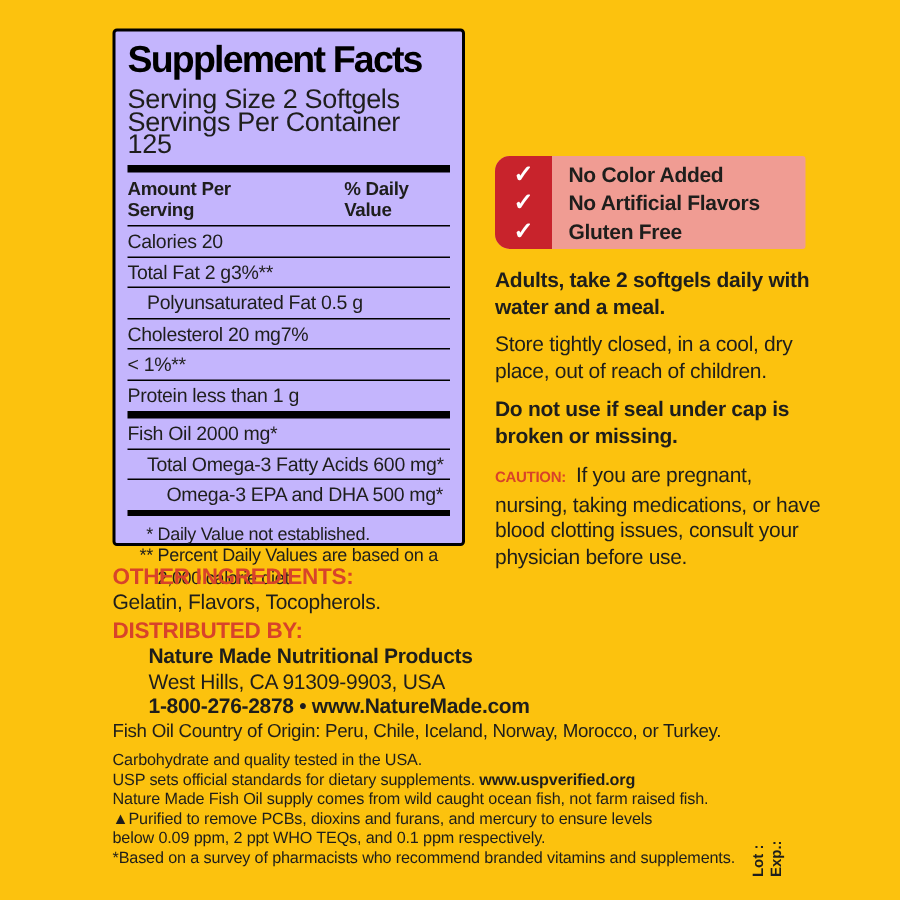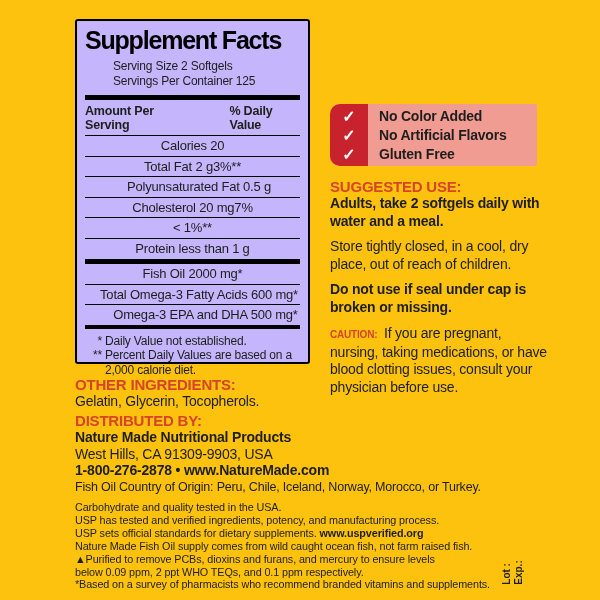--- a/index.html
+++ b/index.html
@@ -14,30 +14,30 @@
   
   .panel {
     position:absolute; left:75px; top:19px; width:235px; height:345px;
     background:#c4b5fd; border:2px solid #000; border-radius:3px;
     padding:5px 8px 6px 8px; box-sizing:border-box;
   }
   .panel-title {
     font-size:25px; font-weight:bold; letter-spacing:-1.2px;
     line-height:29px; white-space:nowrap; color:#000;
   }
-  .serving-lines { margin-top:4px; font-size:12px; line-height:15px; letter-spacing:-0.2px;margin-left:28px; }
+  .serving-lines { margin-top:4px; font-size:18px; line-height:15px; letter-spacing:-0.2px; }
   .bar-thick { height:5px; background:#000; margin-top:6px; }
   .bar-med { height:4px; background:#000; }
   .hdr-row {
     display:flex; justify-content:space-between; align-items:center;
     font-weight:bold; font-size:12.5px; padding:4px 0 3px 0;
     border-bottom:1px solid #000; letter-spacing:-0.2px;gap:39px;
   }
   .row {
-    display:flex; justify-content:center;
+    display:flex; justify-content:flex-start;
     font-size:13px; line-height:14px; padding:3px 0 2.5px 0;
     letter-spacing:-0.2px;
   }
   .row.bb { border-bottom:1px solid #000; }
   .ind1 { padding-left:13px; }
   .ind2 { padding-left:26px; }
   .footnotes { margin-top:5px; font-size:12px; line-height:14.5px; letter-spacing:-0.2px; }
   .foot { display:flex; }
   .foot .mark { width:17px; flex:none; text-align:right; padding-right:3px; }
   .foot .ftxt { flex:1; }
@@ -63,21 +63,21 @@
   .p-bold { font-weight:bold; font-size:14px; line-height:17.5px; }
   .p-reg  { font-size:14px; line-height:17.5px; }
   .mt8 { margin-top:8px; }
   .caution-par { margin-top:9px; font-size:14px; line-height:17.5px; }
   .caution-par .red-heading { font-size:10px; margin-right:3px; }
 
   
   .other-block { position:absolute; left:75px; top:376px; width:260px; letter-spacing:-0.2px; }
   .other-block .body-line { font-size:14px; line-height:17px; }
   .dist-block { position:absolute; left:75px; top:412px; width:280px; letter-spacing:-0.2px; }
-  .dist-block .body-line { font-size:14px; line-height:16.5px; }
+  .dist-block .body-line { font-size:14px; line-height:16.5px;margin-left:24px; }
   .bold { font-weight:bold; }
 
   .origin-line { position:absolute; left:75px; top:480px; width:480px; font-size:12.5px; letter-spacing:-0.2px; }
 
   .fine-print { position:absolute; left:75px; top:501px; width:460px; font-size:10.8px; line-height:12.9px; letter-spacing:-0.1px; }
 
   
   .lotexp { position:absolute; left:487px; top:547px; width:50px; height:50px;
             display:flex; align-items:center; justify-content:center; }
   .lotexp-inner { transform:rotate(-90deg); font-size:10px; font-weight:bold;
@@ -158,47 +158,45 @@
     <span class="check">✓</span>
   </div>
   <div class="claims-text">
     <span>No Color Added</span>
     <span>No Artificial Flavors</span>
     <span>Gluten Free</span>
   </div>
 </div>
 
 <div class="right-col">
-  <div class="red-heading">SUGGESTED USE:</div>
   <div class="p-bold">Adults, take 2 softgels daily with water and a meal.</div>
   <div class="p-reg mt8">Store tightly closed, in a cool, dry place, out of reach of children.</div>
   <div class="p-bold mt8">Do not use if seal under cap is broken or missing.</div>
   <div class="caution-par">
     <span class="red-heading">CAUTION:</span>
     <span>If you are pregnant, nursing, taking medications, or have blood clotting issues, consult your physician before use.</span>
   </div>
 </div>
 
 <div class="other-block">
   <div class="red-heading">OTHER INGREDIENTS:</div>
-  <div class="body-line">Gelatin, Glycerin, Tocopherols.</div>
+  <div class="body-line">Gelatin, Flavors, Tocopherols.</div>
 </div>
 
 <div class="dist-block">
   <div class="red-heading">DISTRIBUTED BY:</div>
   <div class="body-line bold">Nature Made Nutritional Products</div>
   <div class="body-line">West Hills, CA 91309-9903, USA</div>
   <div class="body-line bold">1-800-276-2878 • www.NatureMade.com</div>
 </div>
 
 <div class="origin-line">Fish Oil Country of Origin: Peru, Chile, Iceland, Norway, Morocco, or Turkey.</div>
 
 <div class="fine-print">
   <div>Carbohydrate and quality tested in the USA.</div>
-  <div>USP has tested and verified ingredients, potency, and manufacturing process.</div>
   <div><span>USP sets official standards for dietary supplements. </span><span class="bold">www.uspverified.org</span></div>
   <div>Nature Made Fish Oil supply comes from wild caught ocean fish, not farm raised fish.</div>
   <div>▲Purified to remove PCBs, dioxins and furans, and mercury to ensure levels</div>
   <div>below 0.09 ppm, 2 ppt WHO TEQs, and 0.1 ppm respectively.</div>
   <div>*Based on a survey of pharmacists who recommend branded vitamins and supplements.</div>
 </div>
 
 <div class="lotexp">
   <div class="lotexp-inner">
     <div>Lot :</div>

